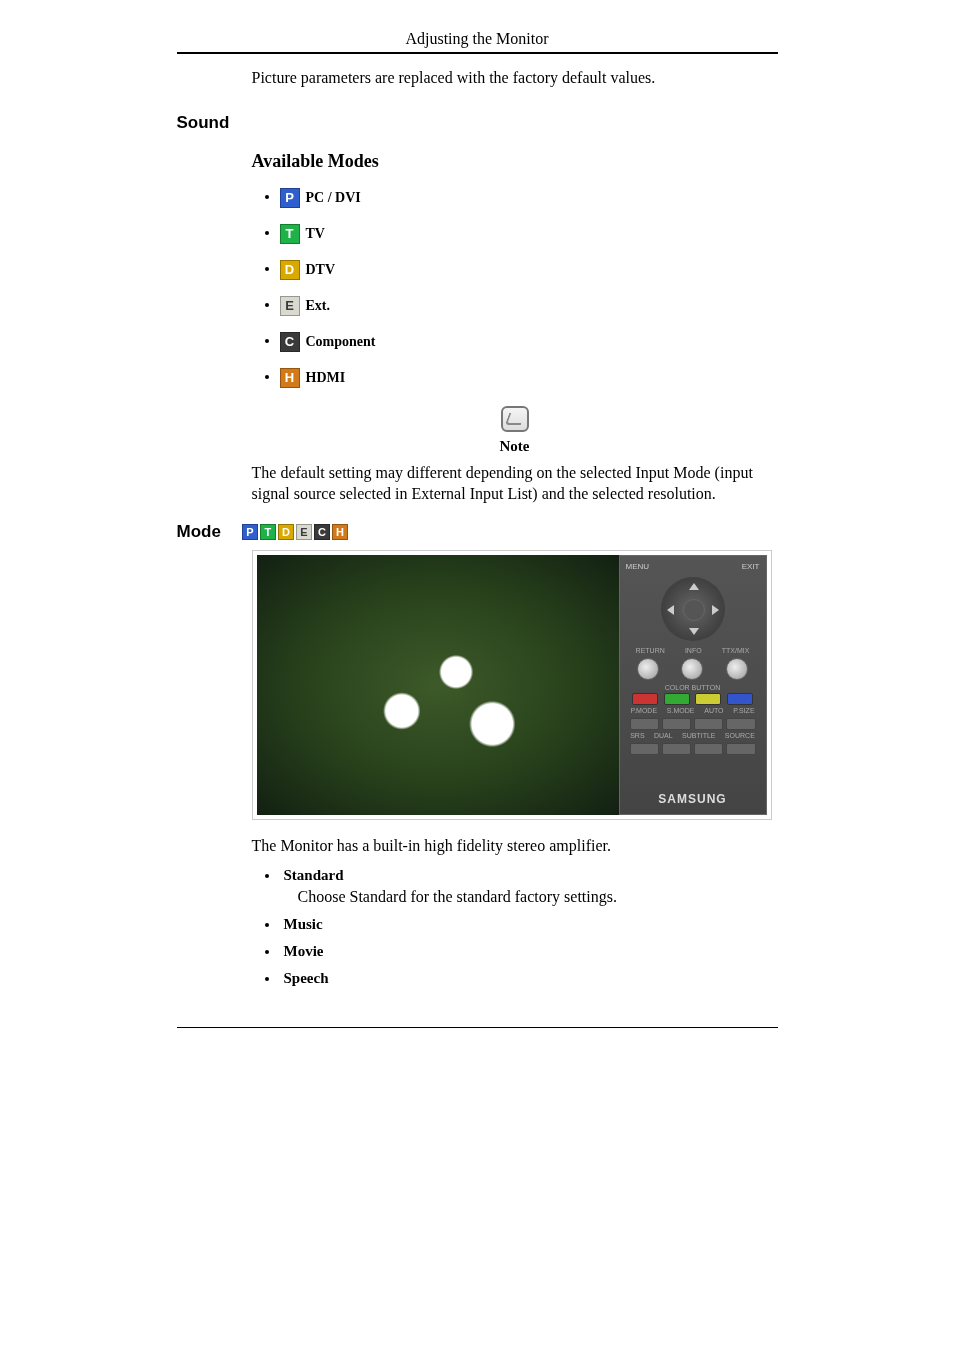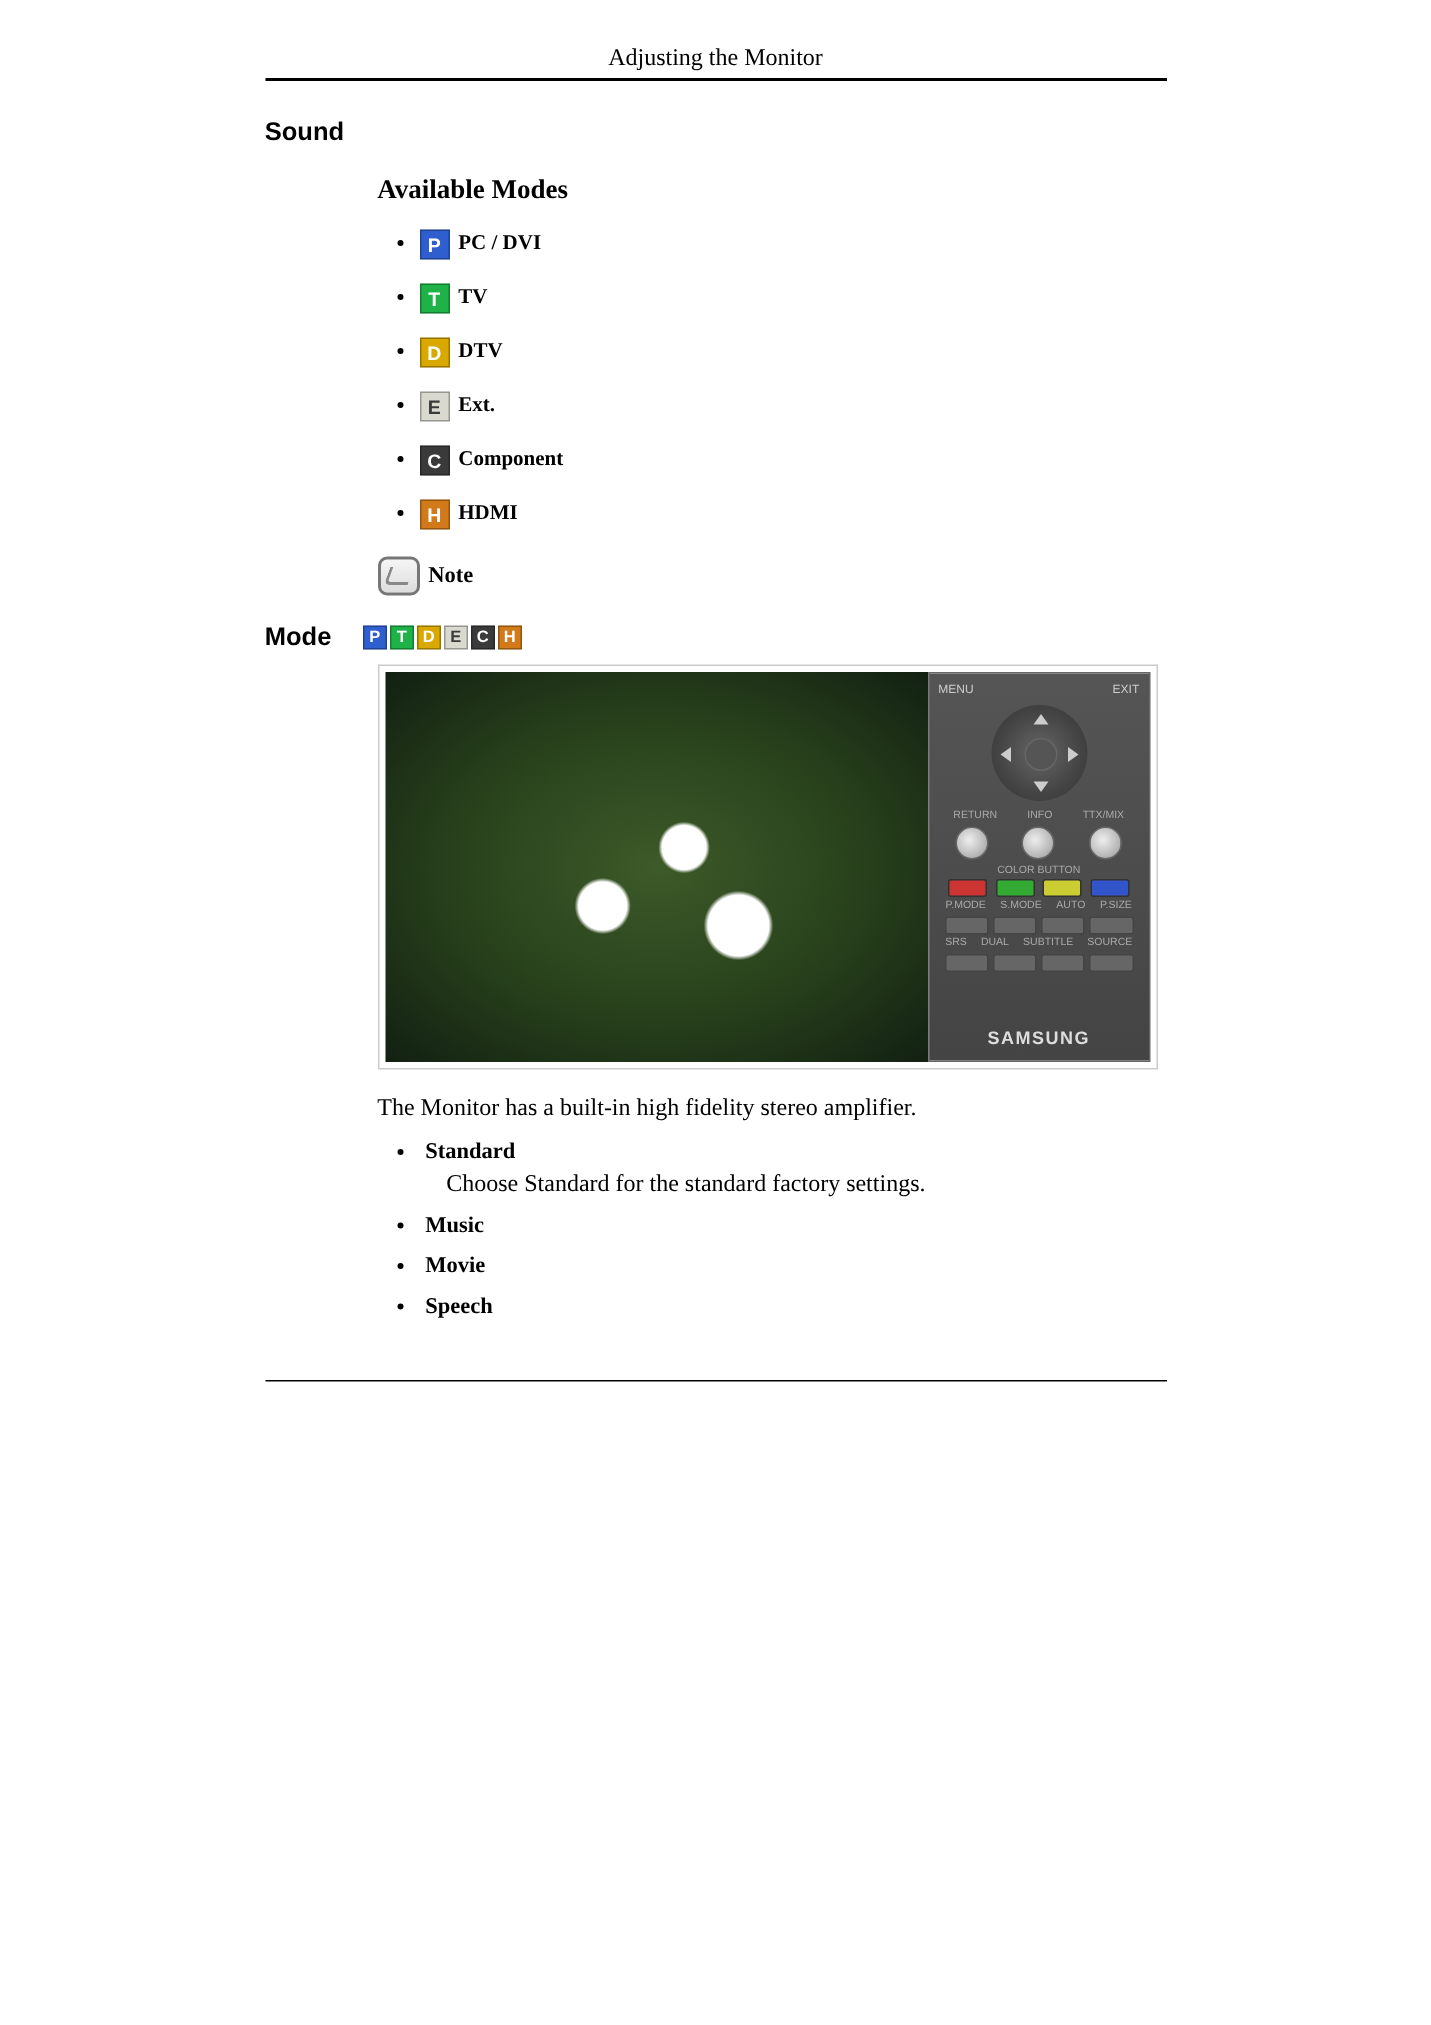--- a/index.html
+++ b/index.html
@@ -124,20 +124,21 @@
   .bg-H { background: #d27a1a; }
   .mode-label {
     font-weight: bold;
     font-size: 14px;
   }
   .note-row {
     display: flex;
     align-items: center;
     gap: 6px;
     margin: 18px 0 8px 0;
+    flex-direction: column;
   }
   .note-icon {
     width: 28px;
     height: 26px;
     border: 2px solid #777;
     border-radius: 6px;
     background: linear-gradient(#f5f5f5,#ddd);
     position: relative;
     box-sizing: border-box;
   }
@@ -266,20 +267,21 @@
 </head>
 <body>
 
 <div class="page">
   <div class="content-wrap">
 
     <div class="header-line">Adjusting the Monitor</div>
     <hr class="hr-top">
 
     <div class="body-block">
+      <p class="para">Picture parameters are replaced with the factory default values.</p>
     </div>
 
     <div class="h-section">Sound</div>
 
     <div class="body-block">
       <div class="h-sub">Available Modes</div>
 
       <ul class="icon-list">
         <li>
           <span class="icon-row">
@@ -316,20 +318,21 @@
             <span class="icon-box bg-H">H</span>
             <span class="mode-label">HDMI</span>
           </span>
         </li>
       </ul>
 
       <div class="note-row">
         <span class="note-icon"></span>
         <span class="note-label">Note</span>
       </div>
+      <p class="para" style="margin-top:4px;">The default setting may different depending on the selected Input Mode (input signal source selected in External Input List) and the selected resolution.</p>
     </div>
 
     <div class="h-mode">
       <span>Mode</span>
       <span class="mode-icons">
         <span class="icon-box bg-P">P</span>
         <span class="icon-box bg-T">T</span>
         <span class="icon-box bg-D">D</span>
         <span class="icon-box bg-E">E</span>
         <span class="icon-box bg-C">C</span>

